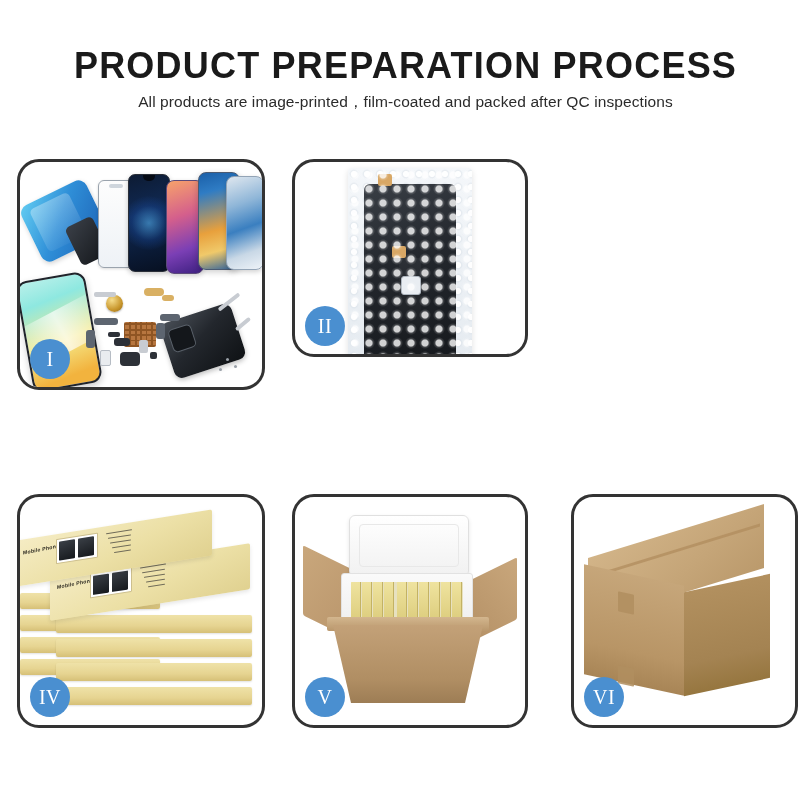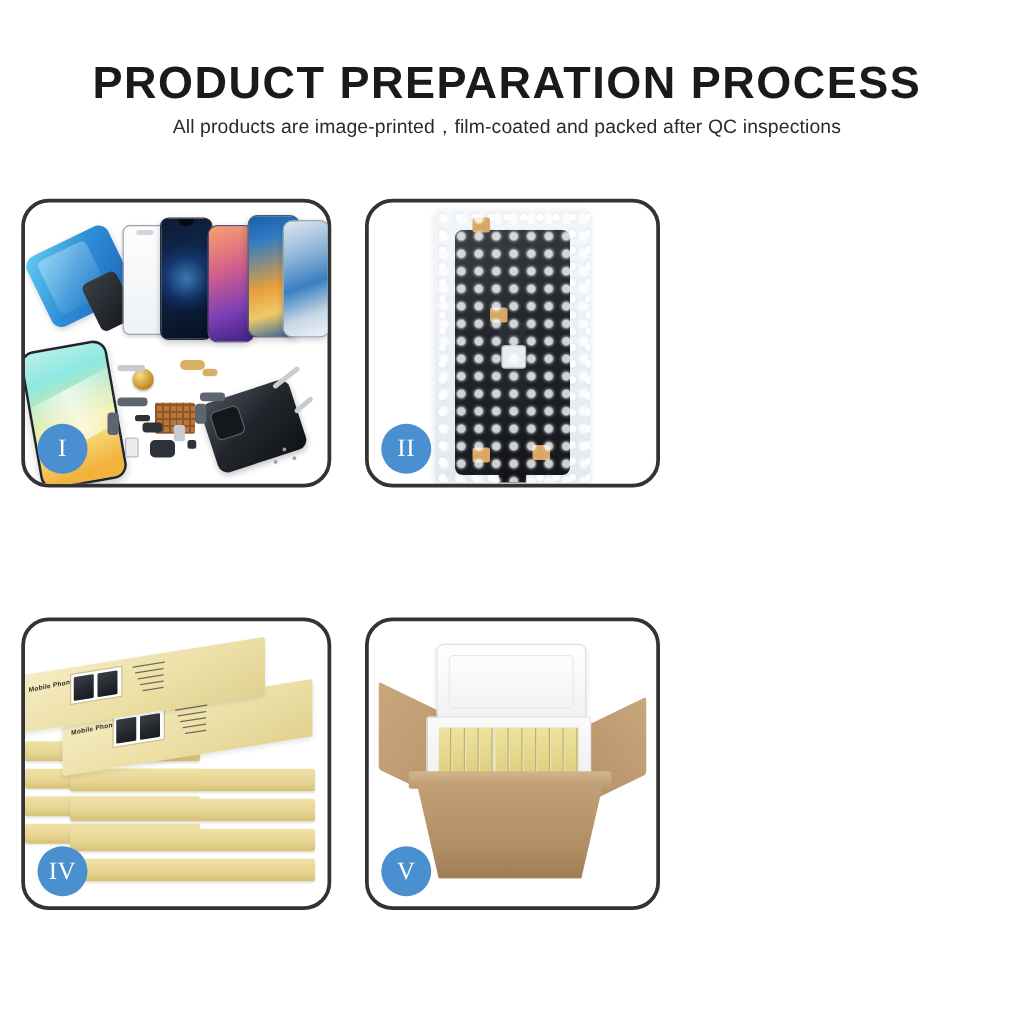--- a/index.html
+++ b/index.html
@@ -30,21 +30,21 @@
   #grid{position:absolute;left:0;top:0;width:811px;height:811px;}
   .panel{
     position:absolute;
     border:3.5px solid #333333;
     border-radius:22px;
     background:#ffffff;
     overflow:hidden;
     box-sizing:border-box;
   }
   .p1{left:17px; top:159px; width:248px; height:231px;}
-  .p2{left:292px;top:159px; width:236px; height:231px;}
+  .p2{left:292px;top:159px; width:236px; height:198px;}
   .p3{left:571px;top:159px; width:227px; height:231px;}
   .p4{left:17px; top:494px; width:248px; height:234px;}
   .p5{left:292px;top:494px; width:236px; height:234px;}
   .p6{left:571px;top:494px; width:227px; height:234px;}
 
   .stage{position:absolute;inset:0;}
 
   
   .badge{
     position:absolute;left:10px;bottom:8px;
@@ -464,14 +464,25 @@
           <span class="slab" style="left:90px;"></span>
           <span class="slab" style="left:101px;"></span>
         </div>
       </div>
       <div class="c5-rim"></div>
       <div class="c5-body"></div>
     </div>
     <div class="badge">V</div>
   </div>
 
+  <div class="panel p6">
+    <div class="stage">
+      <div class="c6-top"></div>
+      <div class="c6-seam"></div>
+      <div class="c6-front"></div>
+      <div class="c6-side"></div>
+      <div class="c6-tape" style="left:44px;top:96px;width:16px;height:20px;transform:skewY(12deg);"></div>
+      <div class="c6-tape" style="left:44px;top:170px;width:16px;height:18px;transform:skewY(12deg);"></div>
+    </div>
+    <div class="badge">VI</div>
+  </div>
 
 </div>
 
 </body></html>

